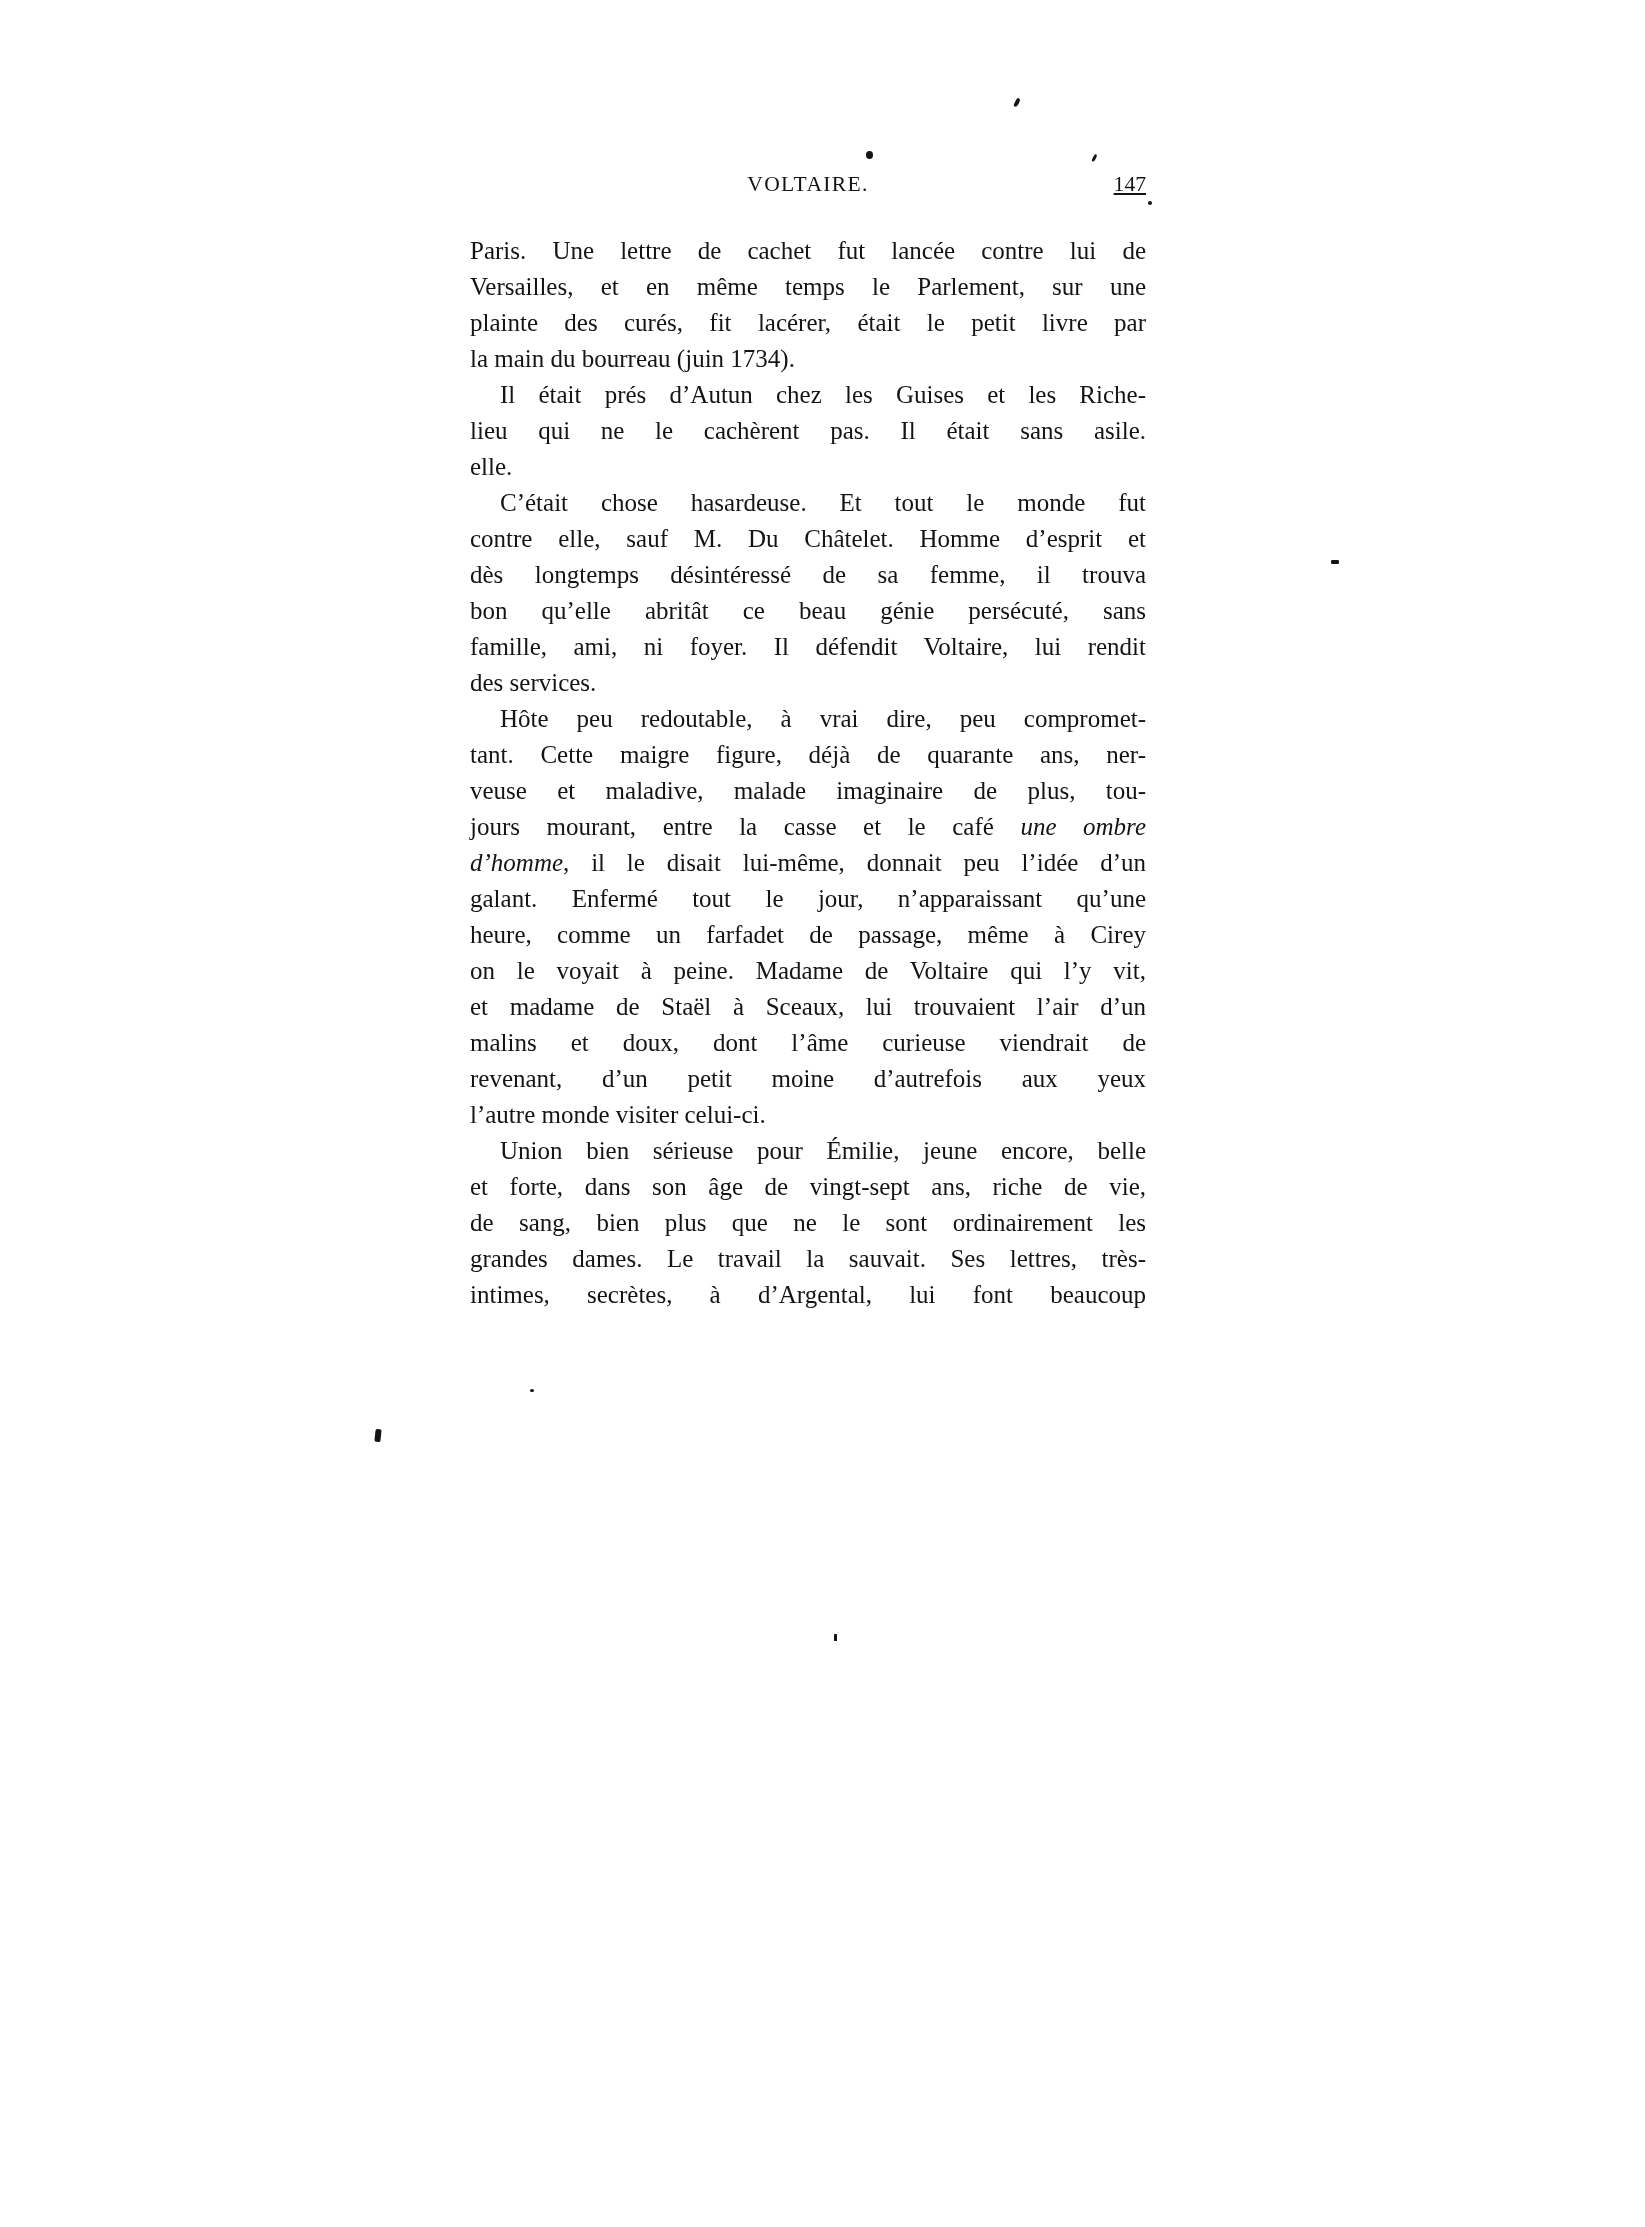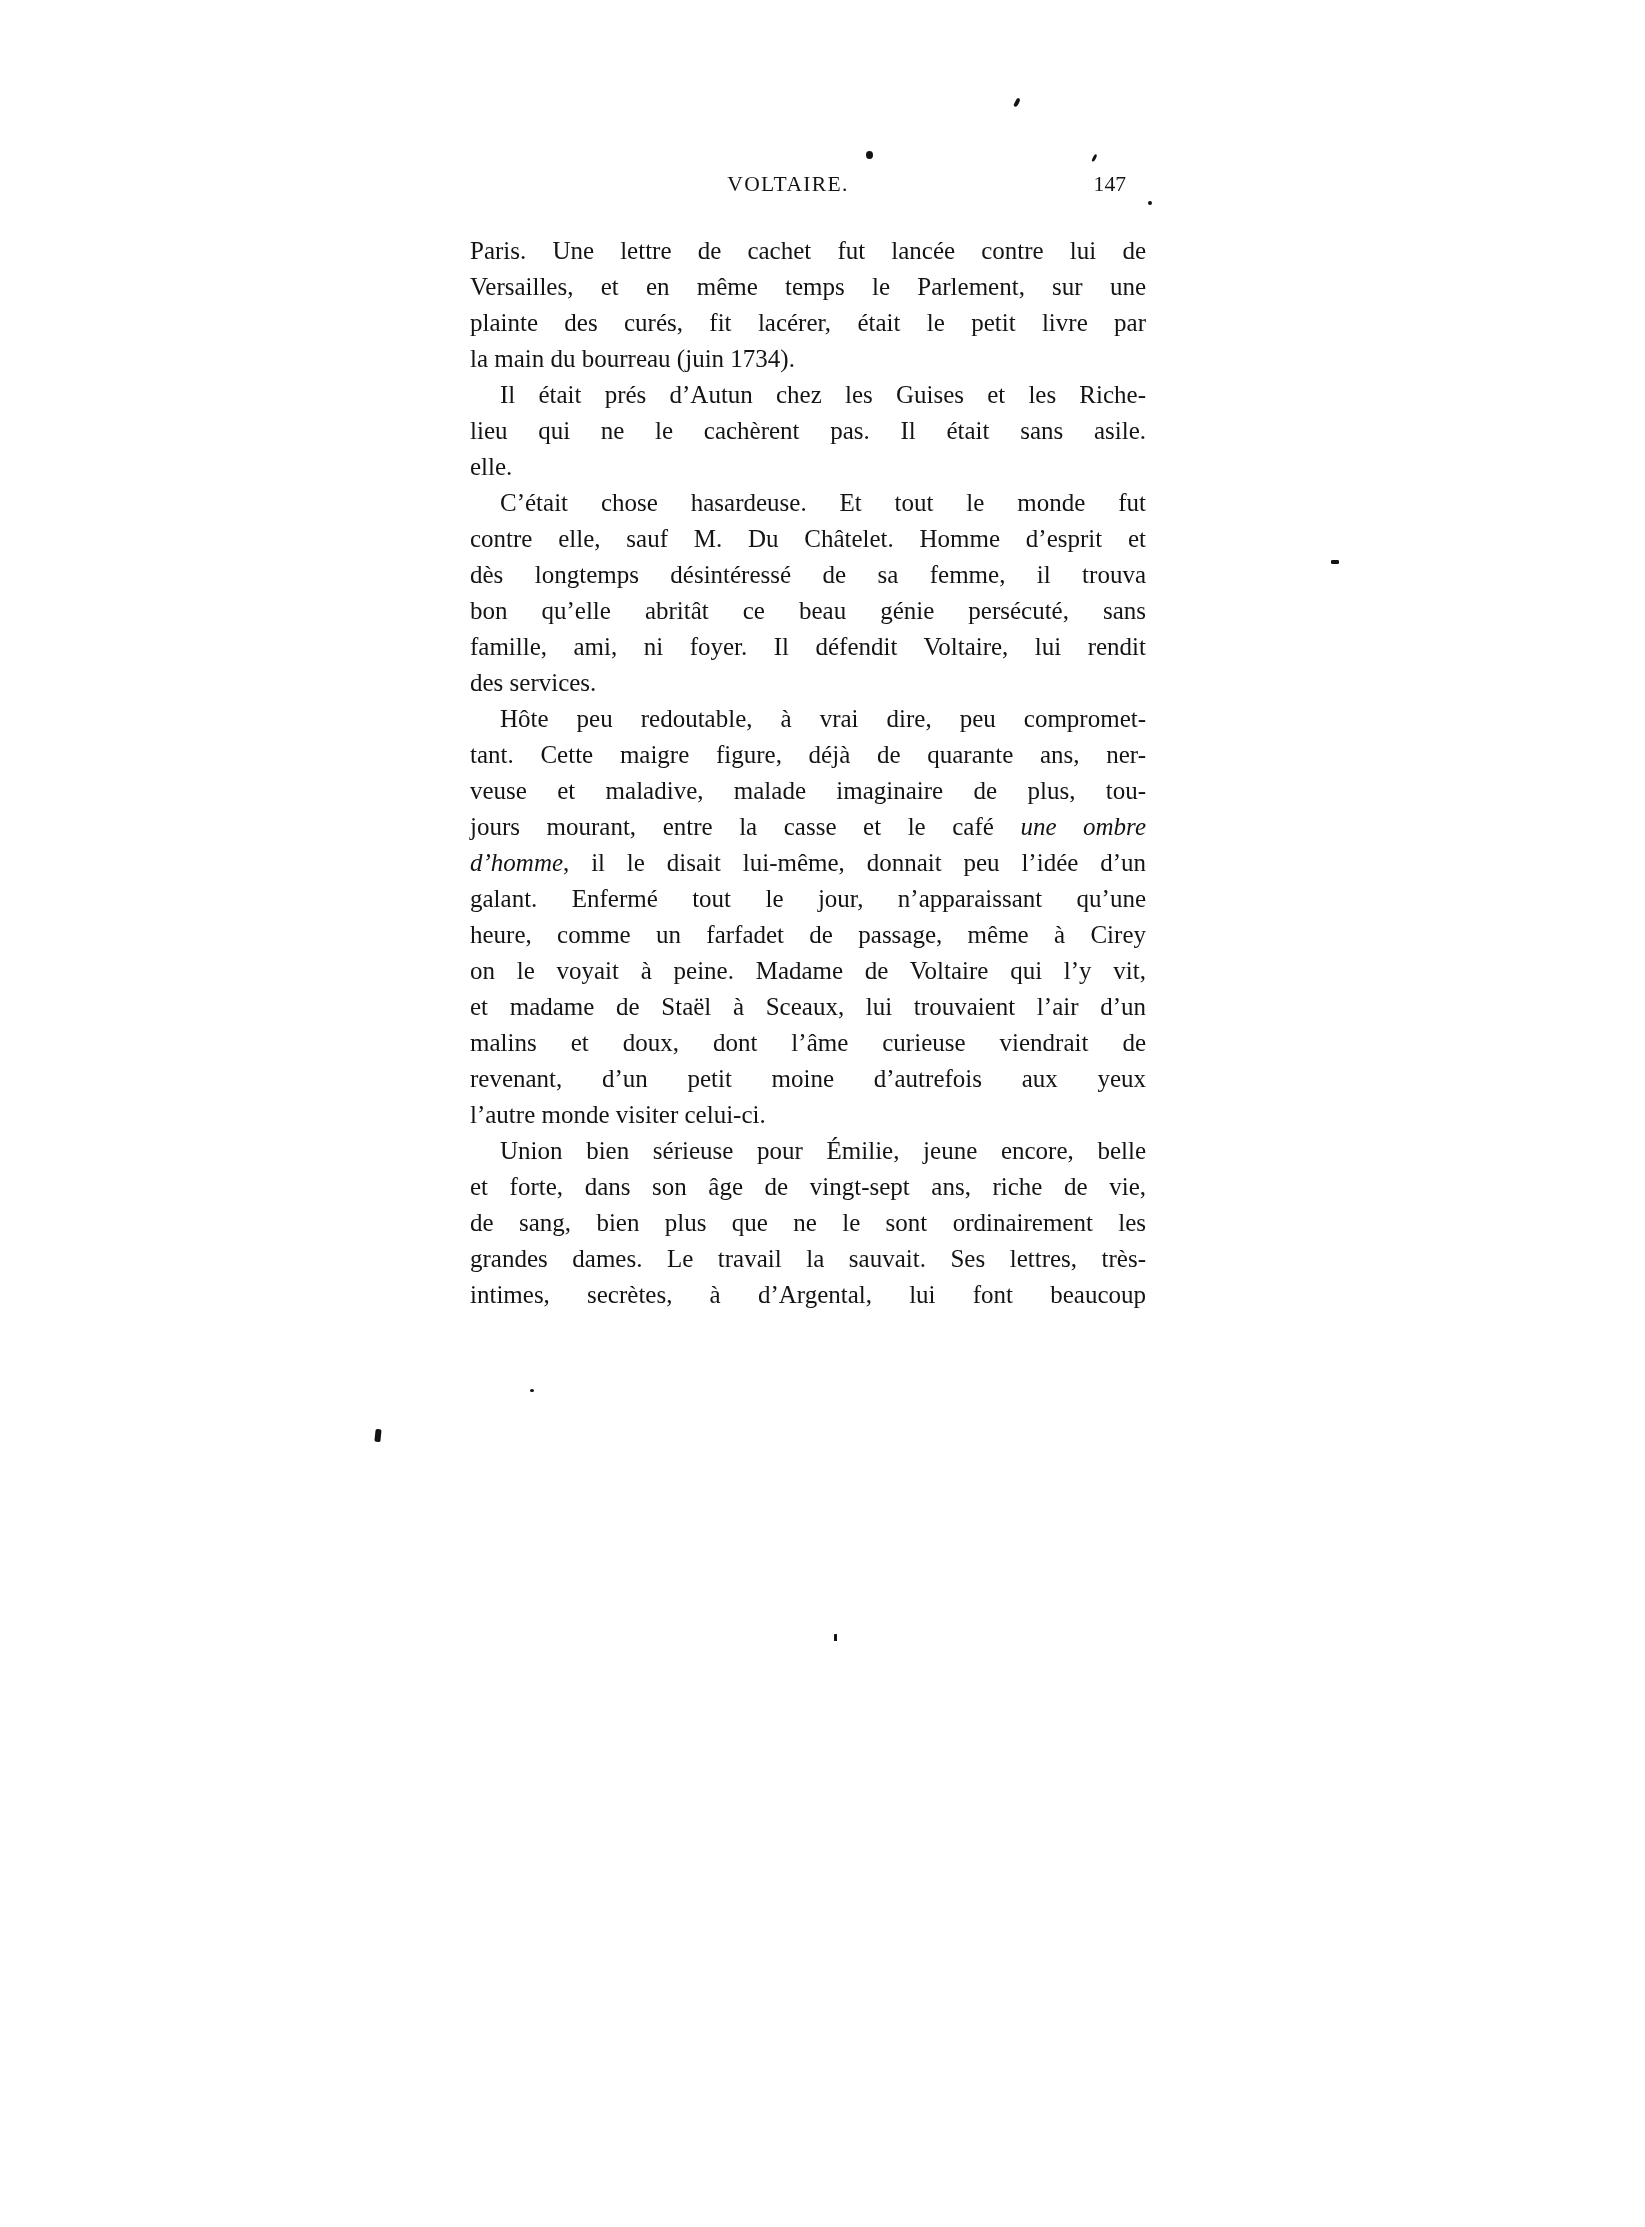--- a/index.html
+++ b/index.html
@@ -8,37 +8,38 @@
     position: relative;
     width: 1646px;
     height: 2227px;
     background: #ffffff;
     font-family: "Liberation Serif", "DejaVu Serif", serif;
     color: var(--ink);
     overflow: hidden;
   }
   .running-header {
     position: absolute;
-    left: 450px;
+    left: 470px;
     top: 170px;
     width: 676px;
     height: 29px;
     line-height: 29px;
     font-size: 21.6px;
   }
   .header-title {
     position: absolute;
     left: 0; right: 0;
     text-align: center;
     letter-spacing: 1.3px;
   }
   .page-number {
     position: absolute;
     right: 0;
     top: 0;
+    text-decoration: underline;
   }
   .text-block {
     position: absolute;
     left: 470px;
     top: 233px;
     width: 676px;
     font-size: 25px;
     line-height: 36px;
     text-align: justify;
   }

